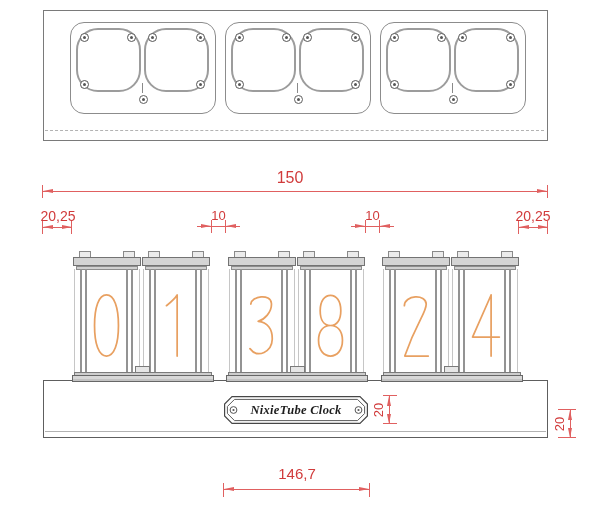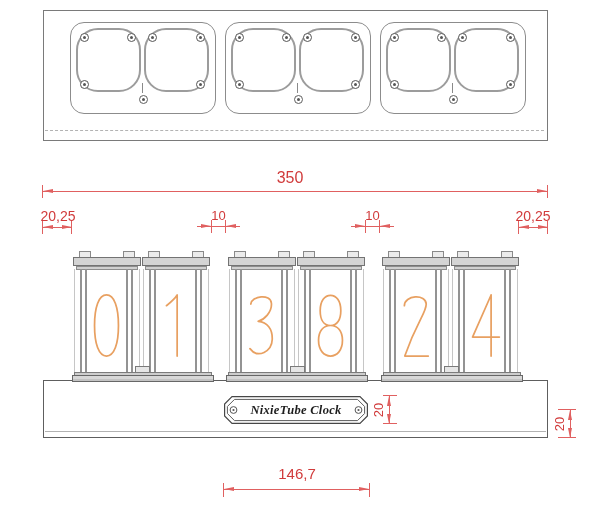--- a/index.html
+++ b/index.html
@@ -219,21 +219,21 @@
   <div class="plate2" style="left:72px"></div>
   <div class="plate2" style="left:226px"></div>
   <div class="plate2" style="left:381px"></div>
 
   <div>
     <div class="tickv" style="left:42px;top:185px;height:13px"></div>
     <div class="tickv" style="left:547px;top:185px;height:13px"></div>
     <div class="dlh" style="left:43px;top:191px;width:504px"></div>
     <div class="arr aL" style="left:43px;top:189px"></div>
     <div class="arr aR" style="left:537px;top:189px"></div>
-    <div class="dlabel" style="left:262px;top:170px;width:56px;font-size:16px">350</div>
+    <div class="dlabel" style="left:262px;top:170px;width:56px;font-size:16px">150</div>
   </div>
 
   <div>
     <div class="tickv" style="left:42px;top:221px;height:13px"></div>
     <div class="tickv" style="left:71px;top:221px;height:13px"></div>
     <div class="dlh" style="left:43px;top:227px;width:29px"></div>
     <div class="arr aL" style="left:43px;top:225px"></div>
     <div class="arr aR" style="left:62px;top:225px"></div>
     <div class="dlabel" style="left:36px;top:209px;width:44px">20,25</div>
   </div>

